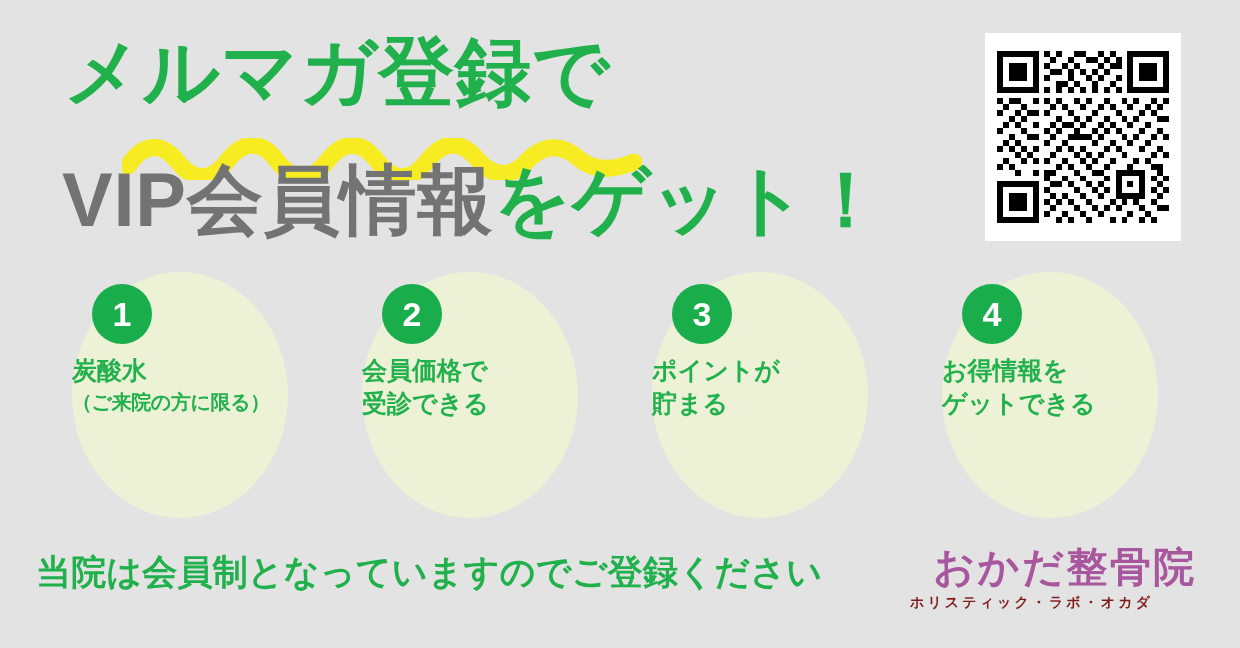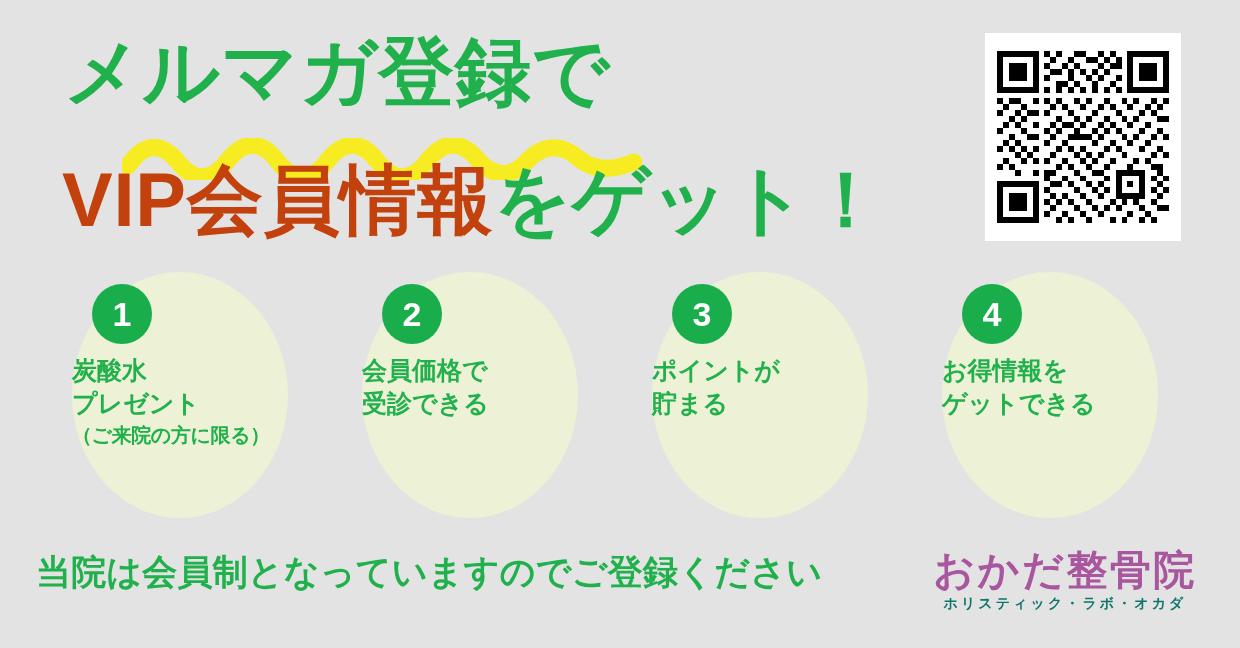--- a/index.html
+++ b/index.html
@@ -48,21 +48,21 @@
     width: 520px;
     height: 42px;
     pointer-events: none;
   }
   #headline-line-2 {
     position: absolute;
     left: 0px;
     top: 128px;
     font-size: 76px;
   }
-  .hl-red { color: #c2410c; }
+  .hl-red { color: #737373; }
   .hl-green { color: #21b14c; }
 
   
   #qr-wrap {
     position: absolute;
     left: 985px;
     top: 33px;
     width: 196px;
     height: 208px;
     background: #ffffff;
@@ -148,43 +148,44 @@
     white-space: nowrap;
     letter-spacing: 0.005em;
     line-height: 1.1;
   }
   #logo {
     position: absolute;
     left: 910px;
     top: 548px;
     width: 310px;
     height: 78px;
+    font-family: Liberation Mono, monospace;
   }
   #logo-name {
     position: absolute;
     left: 0;
     top: 0;
     width: 310px;
     text-align: center;
     font-size: 41px;
     font-weight: 700;
     color: #a8579f;
     letter-spacing: 0.06em;
     line-height: 1.08;
     white-space: nowrap;
   }
   #logo-tagline {
     position: absolute;
     left: 0;
     top: 48px;
     width: 310px;
-    text-align: center;
+    text-align: left;
     font-size: 14px;
     font-weight: 700;
-    color: #0f766e;
+    color: #7f1d1d;
     letter-spacing: 0.22em;
     line-height: 1.1;
     white-space: nowrap;
   }
 </style>
 </head>
 <body>
 
 <div id="banner">
 
@@ -463,21 +464,20 @@
     </svg>
   </div>
 
   <div id="benefits">
 
     <div class="benefit" style="left:72px;">
       <div class="benefit-disc"></div>
       <div class="benefit-badge">1</div>
       <div class="benefit-text">
         <span>炭酸水</span><br>
-        <span>プレゼント</span>
         <span class="benefit-note">（ご来院の方に限る）</span>
       </div>
     </div>
 
     <div class="benefit" style="left:362px;">
       <div class="benefit-disc"></div>
       <div class="benefit-badge">2</div>
       <div class="benefit-text">
         <span>会員価格で</span><br>
         <span>受診できる</span>

